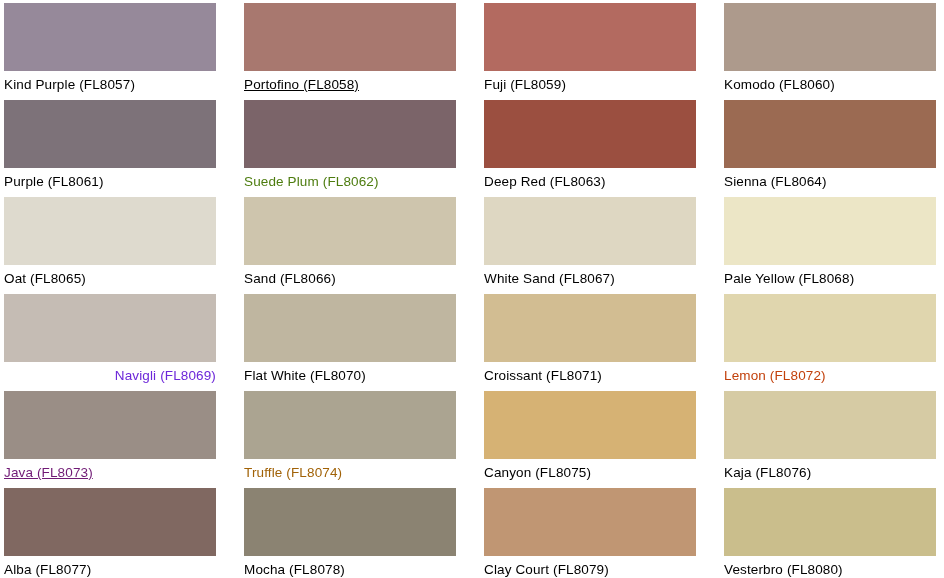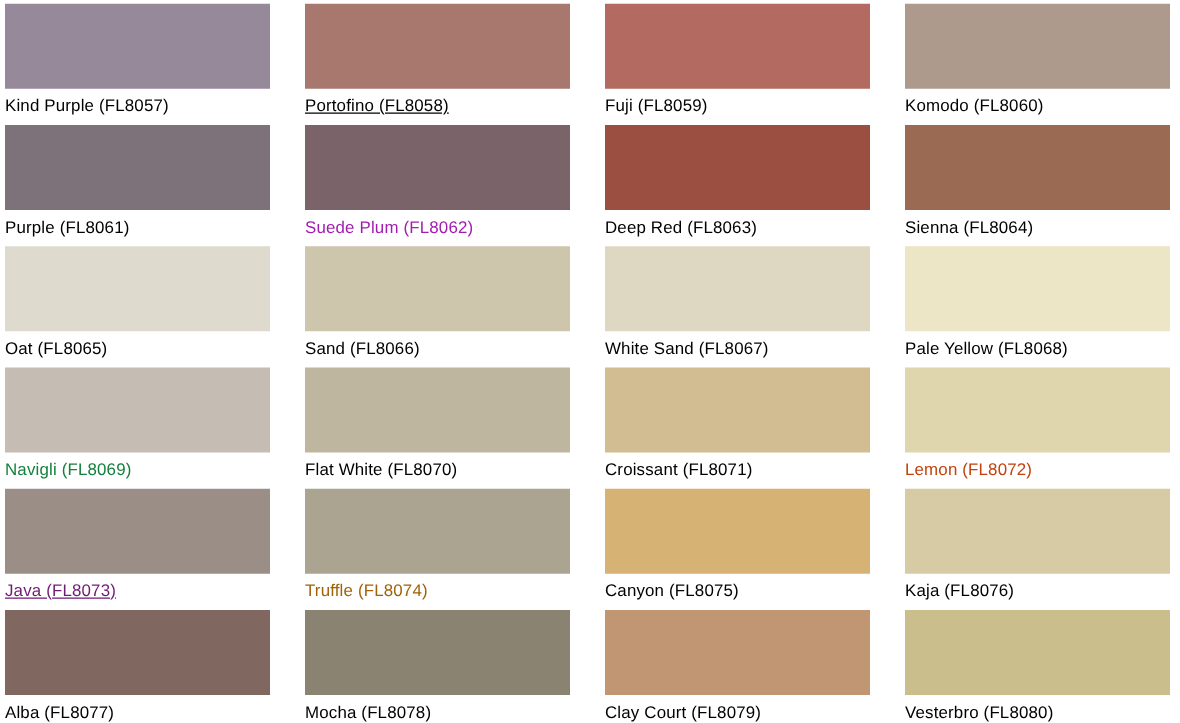--- a/index.html
+++ b/index.html
@@ -62,21 +62,21 @@
     <div class="swatch-cell">
       <div class="swatch-chip" style="background-color: rgb(173, 154, 140);"></div>
       <div class="swatch-label" style="color: rgb(0, 0, 0);">Komodo (FL8060)</div>
     </div>
     <div class="swatch-cell">
       <div class="swatch-chip" style="background-color: rgb(125, 114, 121);"></div>
       <div class="swatch-label" style="color: rgb(0, 0, 0);">Purple (FL8061)</div>
     </div>
     <div class="swatch-cell">
       <div class="swatch-chip" style="background-color: rgb(123, 100, 105);"></div>
-      <div class="swatch-label" style="color: #a21caf;">Suede Plum (FL8062)</div>
+      <div class="swatch-label" style="color: #4d7c0f;">Suede Plum (FL8062)</div>
     </div>
     <div class="swatch-cell">
       <div class="swatch-chip" style="background-color: rgb(155, 79, 64);"></div>
       <div class="swatch-label" style="color: rgb(0, 0, 0);">Deep Red (FL8063)</div>
     </div>
     <div class="swatch-cell">
       <div class="swatch-chip" style="background-color: rgb(155, 106, 82);"></div>
       <div class="swatch-label" style="color: rgb(0, 0, 0);">Sienna (FL8064)</div>
     </div>
     <div class="swatch-cell">
@@ -90,21 +90,21 @@
     <div class="swatch-cell">
       <div class="swatch-chip" style="background-color: rgb(222, 215, 194);"></div>
       <div class="swatch-label" style="color: #000000;">White Sand (FL8067)</div>
     </div>
     <div class="swatch-cell">
       <div class="swatch-chip" style="background-color: rgb(236, 230, 198);"></div>
       <div class="swatch-label" style="color: rgb(0, 0, 0);">Pale Yellow (FL8068)</div>
     </div>
     <div class="swatch-cell">
       <div class="swatch-chip" style="background-color: rgb(197, 188, 180);"></div>
-      <div class="swatch-label" style="color: #15803d;">Navigli (FL8069)</div>
+      <div class="swatch-label" style="color: #6d28d9; text-align: right;">Navigli (FL8069)</div>
     </div>
     <div class="swatch-cell">
       <div class="swatch-chip" style="background-color: rgb(191, 182, 160);"></div>
       <div class="swatch-label" style="color: rgb(0, 0, 0);">Flat White (FL8070)</div>
     </div>
     <div class="swatch-cell">
       <div class="swatch-chip" style="background-color: rgb(210, 189, 146);"></div>
       <div class="swatch-label" style="color: rgb(0, 0, 0);">Croissant (FL8071)</div>
     </div>
     <div class="swatch-cell">

